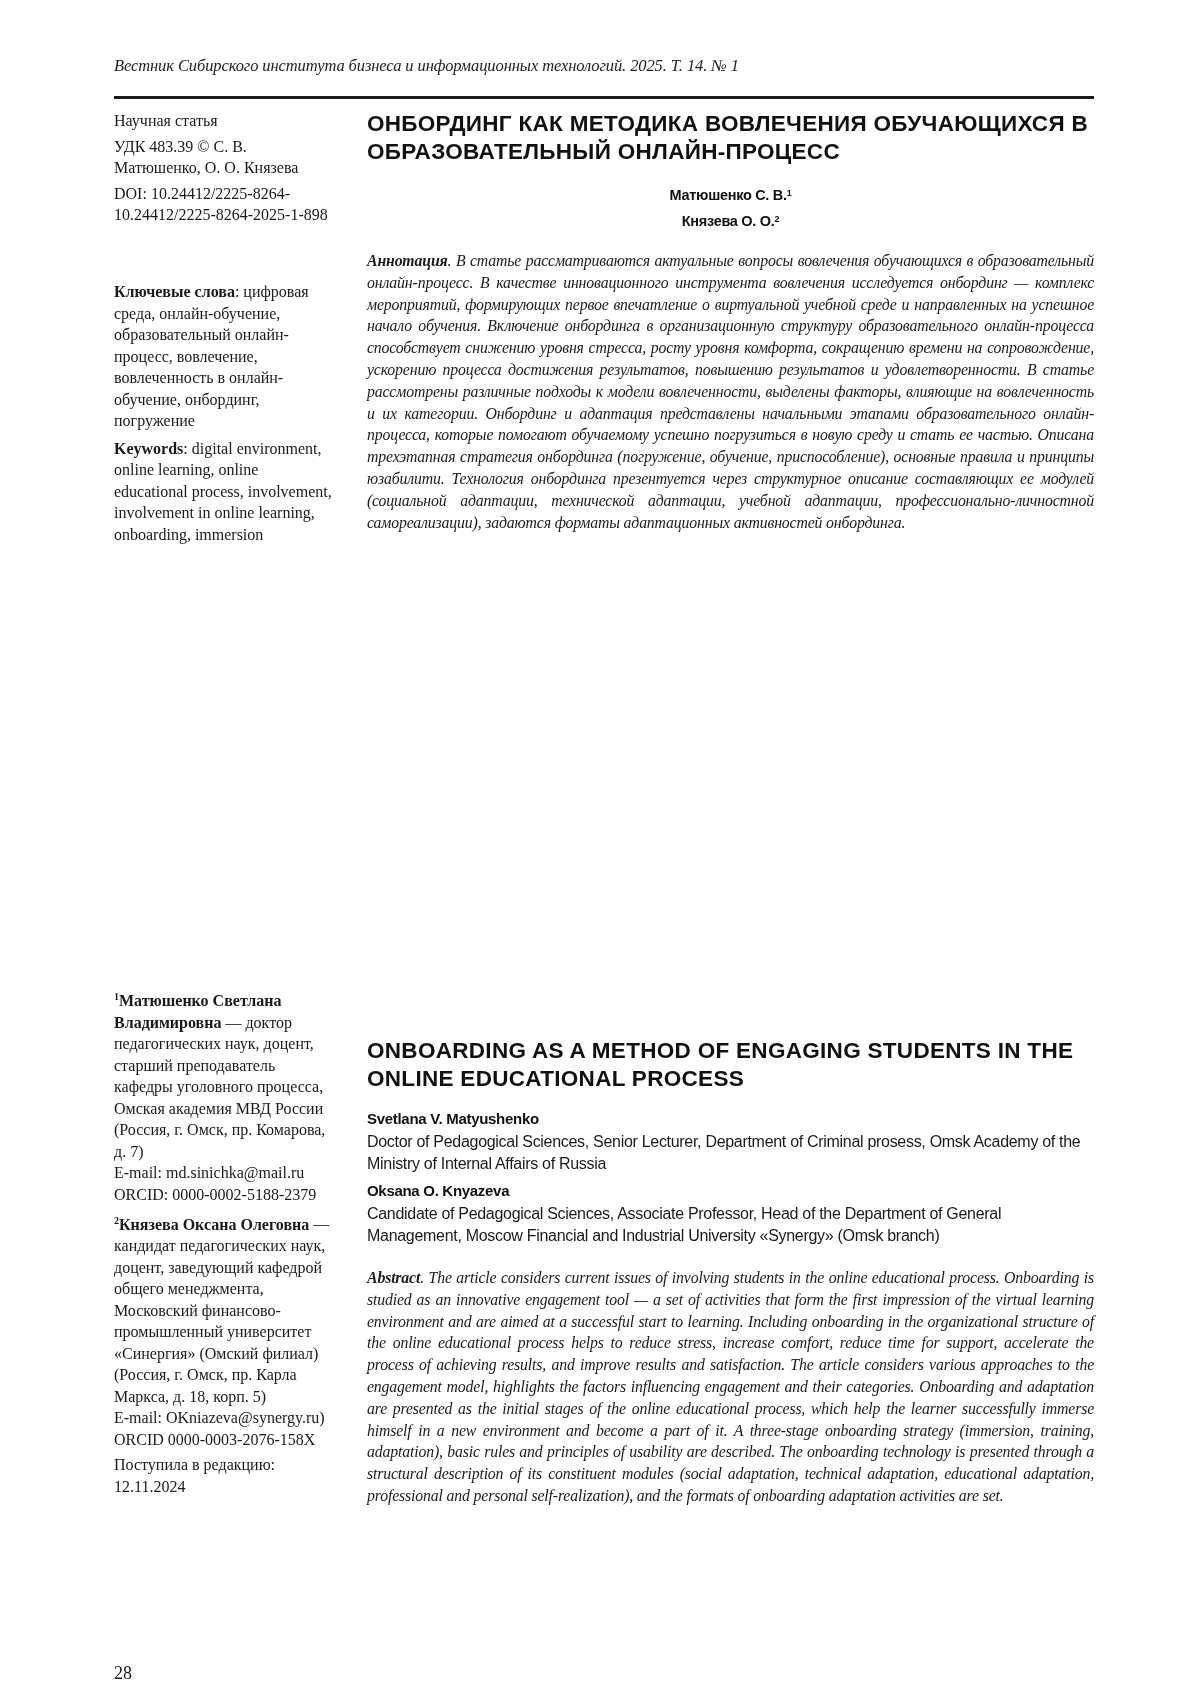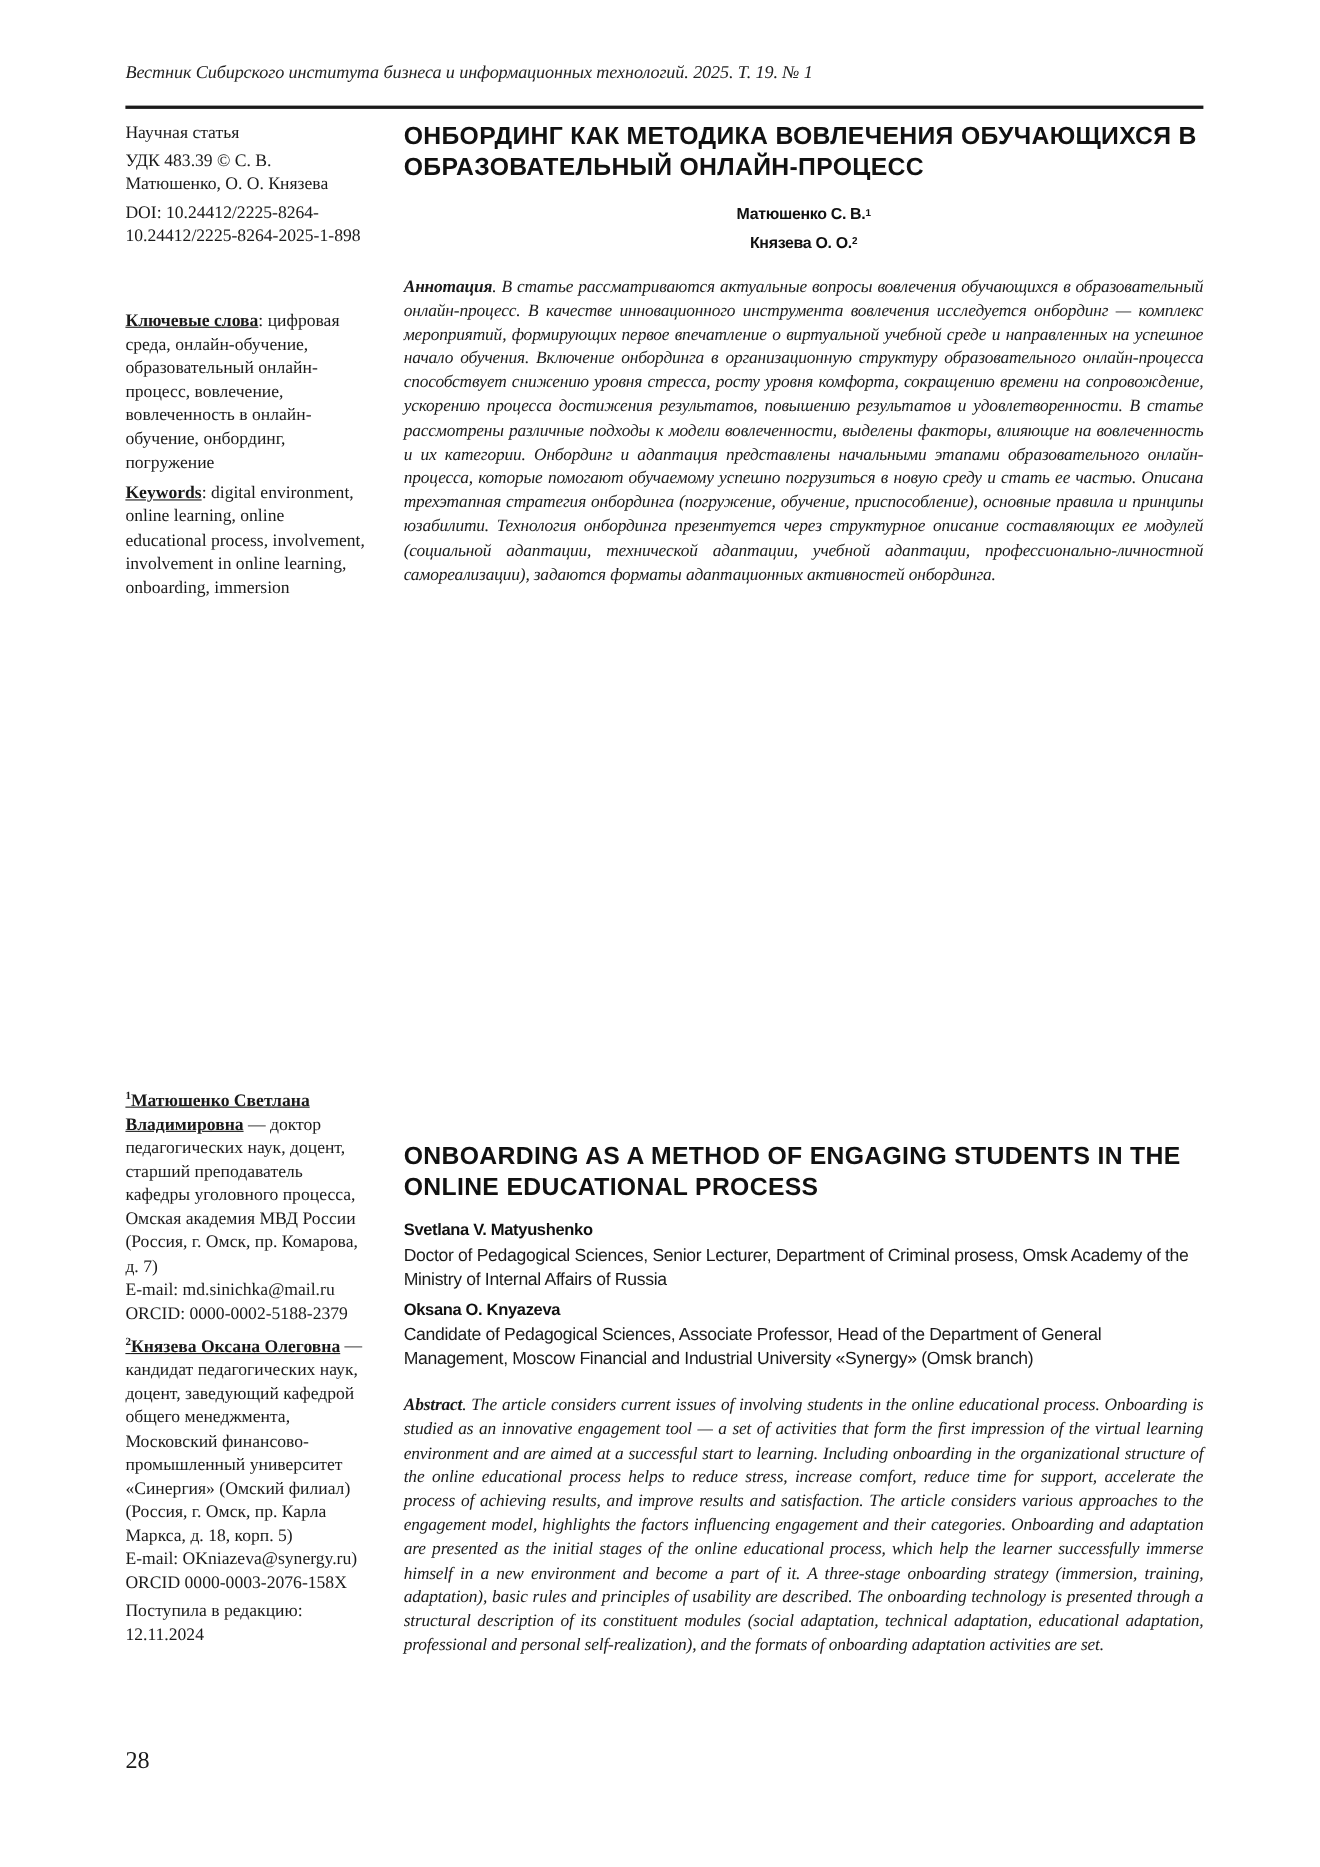--- a/index.html
+++ b/index.html
@@ -13,21 +13,21 @@
   }
   .head-rule {
     position: absolute; left: 114px; top: 96px; width: 980px; height: 3px; background: #1a1a1a;
   }
 
   .side {
     position: absolute; left: 114px; width: 222px;
     font-family: "Liberation Serif", serif; font-size: 16px; line-height: 21.5px; color: #1a1a1a;
   }
   .side p { margin-bottom: 6px; }
-  .side b { font-weight: bold; text-decoration: underline; }
+  .side b { font-weight: bold; }
 
   .main {
     position: absolute; left: 367px; width: 727px;
   }
   .title {
     font-family: "Liberation Sans", sans-serif; font-weight: bold; font-size: 22.5px;
     line-height: 28px; letter-spacing: 0.3px; color: #111; text-transform: uppercase;
   }
   .author-ru {
     font-family: "Liberation Sans", sans-serif; font-weight: bold; font-size: 14.5px;
@@ -43,28 +43,28 @@
   .author-en-name {
     font-family: "Liberation Sans", sans-serif; font-weight: bold; font-size: 15px;
     line-height: 24px; color: #111; letter-spacing: -0.3px;
   }
   .author-en-aff {
     font-family: "Liberation Sans", sans-serif; font-size: 16px; line-height: 22px;
     color: #1a1a1a; letter-spacing: -0.3px;
   }
 
   .page-number {
-    position: absolute; left: 114px; top: 1587px;
-    font-family: "Liberation Serif", serif; font-size: 22px; color: #1a1a1a;
+    position: absolute; left: 114px; top: 1663px;
+    font-family: "Liberation Serif", serif; font-size: 18px; color: #1a1a1a;
   }
 </style>
 </head>
 <body>
 
-<div class="running-head">Вестник Сибирского института бизнеса и информационных технологий. 2025. Т. 19. № 1</div>
+<div class="running-head">Вестник Сибирского института бизнеса и информационных технологий. 2025. Т. 14. № 1</div>
 <div class="head-rule"></div>
 
 <div class="side" style="top:110px;">
   <p style="margin-bottom:4px;">Научная статья</p>
   <p style="margin-bottom:4px;">УДК 483.39 © С. В. Матюшенко, О. О. Князева</p>
   <p>DOI: 10.24412/2225-8264-10.24412/2225-8264-2025-1-898</p>
 </div>
 
 <div class="side" style="top:281px;">
   <p>

